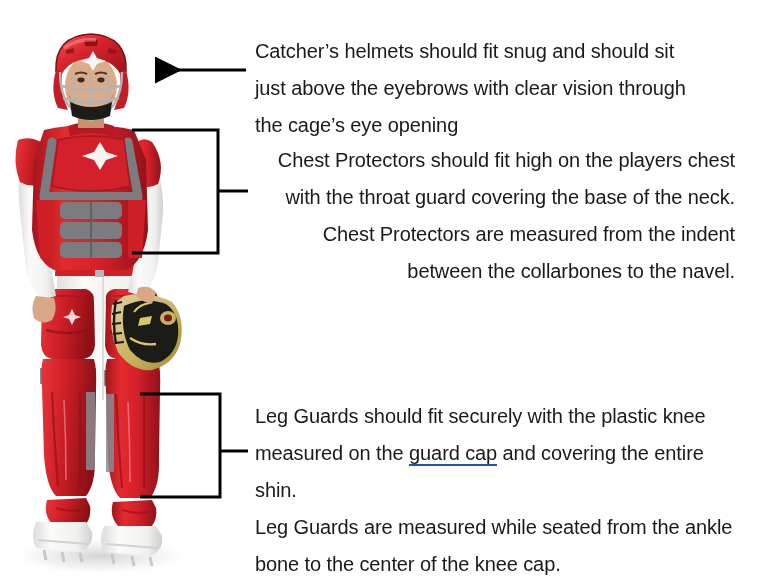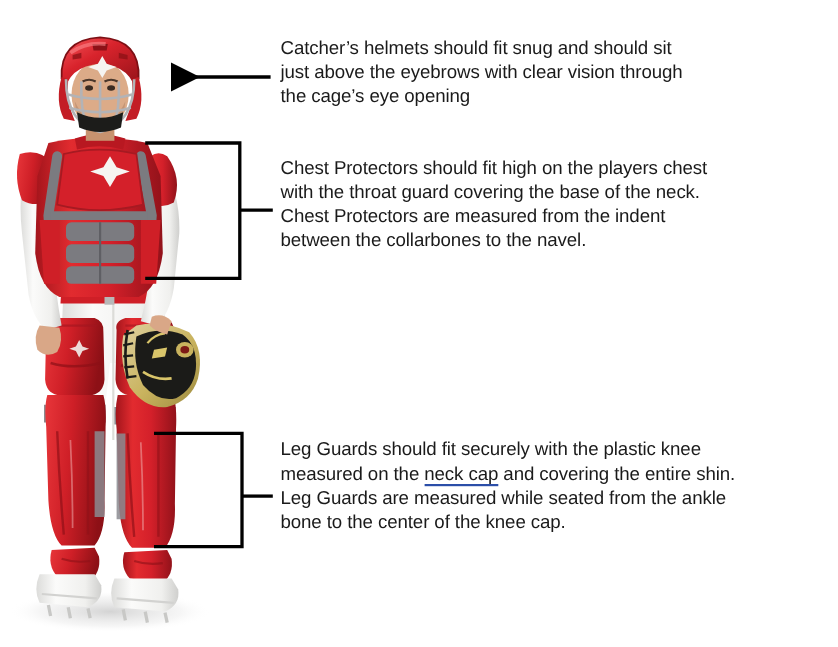--- a/index.html
+++ b/index.html
@@ -16,28 +16,28 @@
   .photo{position:absolute;left:0;top:0;width:250px;height:588px;overflow:hidden;}
   .photo svg{display:block;}
 
   
   .anno{position:absolute;left:0;top:0;width:762px;height:588px;pointer-events:none;}
 
   
   .txt{
     position:absolute;
     color:#1a1a1a;
-    font-size:17px;
-    line-height:22px;
+    font-size:20px;
+    line-height:37px;
     letter-spacing:-0.1px;
     white-space:pre-line;
     font-family:"Liberation Sans","DejaVu Sans",sans-serif;
   }
   #block-helmet{left:255px;top:33px;width:470px;}
-  #block-chest {left:255px;top:142px;width:480px;}
+  #block-chest {left:255px;top:142px;width:480px;text-align:right;}
   #block-leg   {left:255px;top:398px;width:495px;}
 
   .kneecap{
     border-bottom:2px solid #2b4ea8;
     color:#1a1a1a;
     padding-bottom:0px;
     cursor:pointer;
   }
 </style>
 </head>
@@ -250,17 +250,17 @@
   <div class="txt" id="block-helmet">Catcher’s helmets should fit snug and should sit
 just above the eyebrows with clear vision through
 the cage’s eye opening</div>
 
   <div class="txt" id="block-chest">Chest Protectors should fit high on the players chest
 with the throat guard covering the base of the neck.
 Chest Protectors are measured from the indent
 between the collarbones to the navel.</div>
 
   <div class="txt" id="block-leg"><span>Leg Guards should fit securely with the plastic knee
-measured on the </span><span class="kneecap">neck cap</span><span> and covering the entire shin.
+measured on the </span><span class="kneecap">guard cap</span><span> and covering the entire shin.
 Leg Guards are measured while seated from the ankle
 bone to the center of the knee cap.</span></div>
 
 </div>
 
 </body></html>

